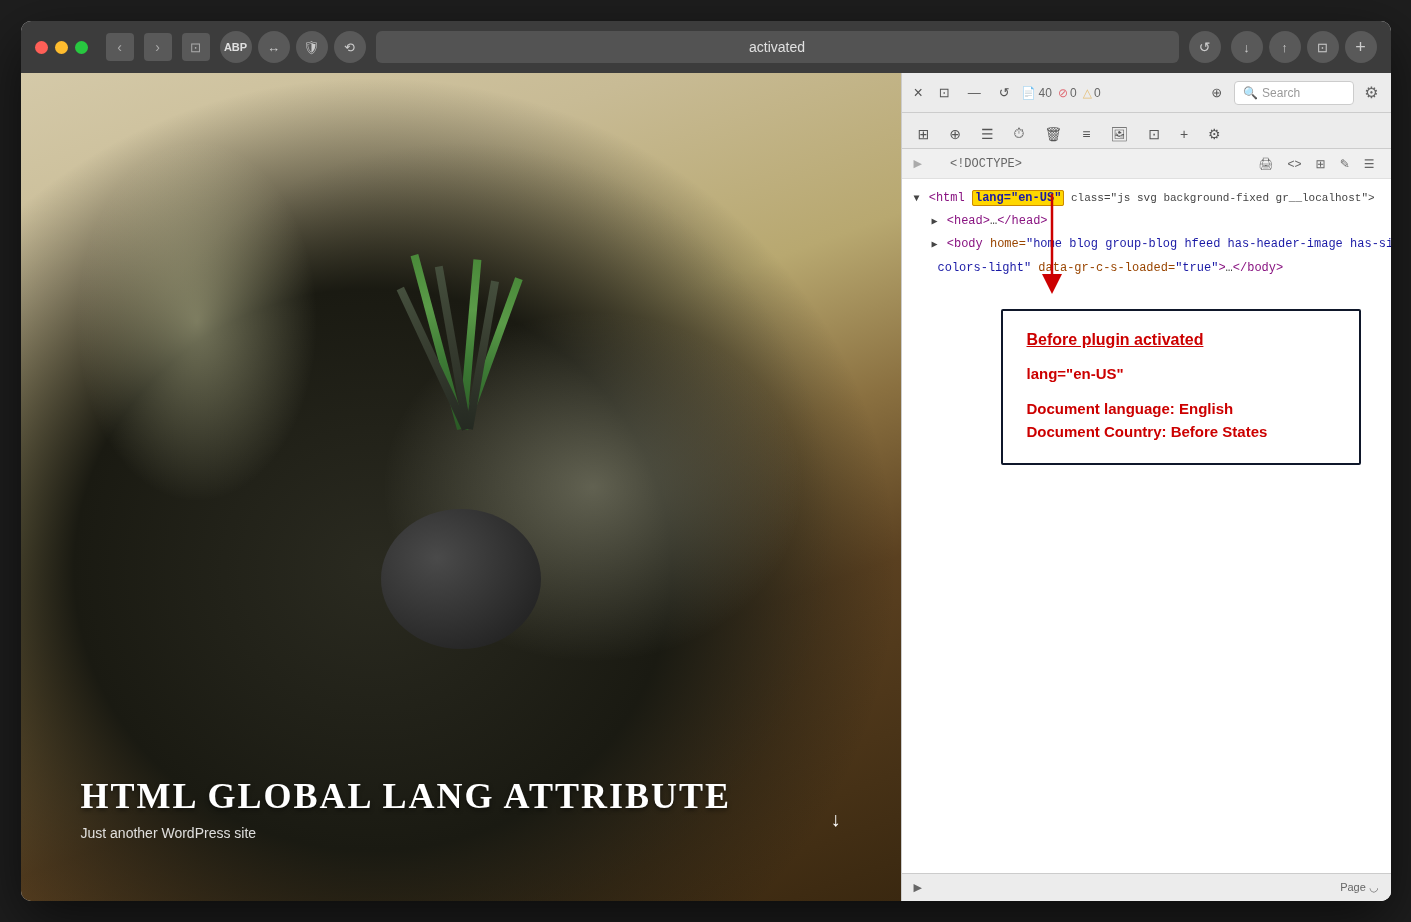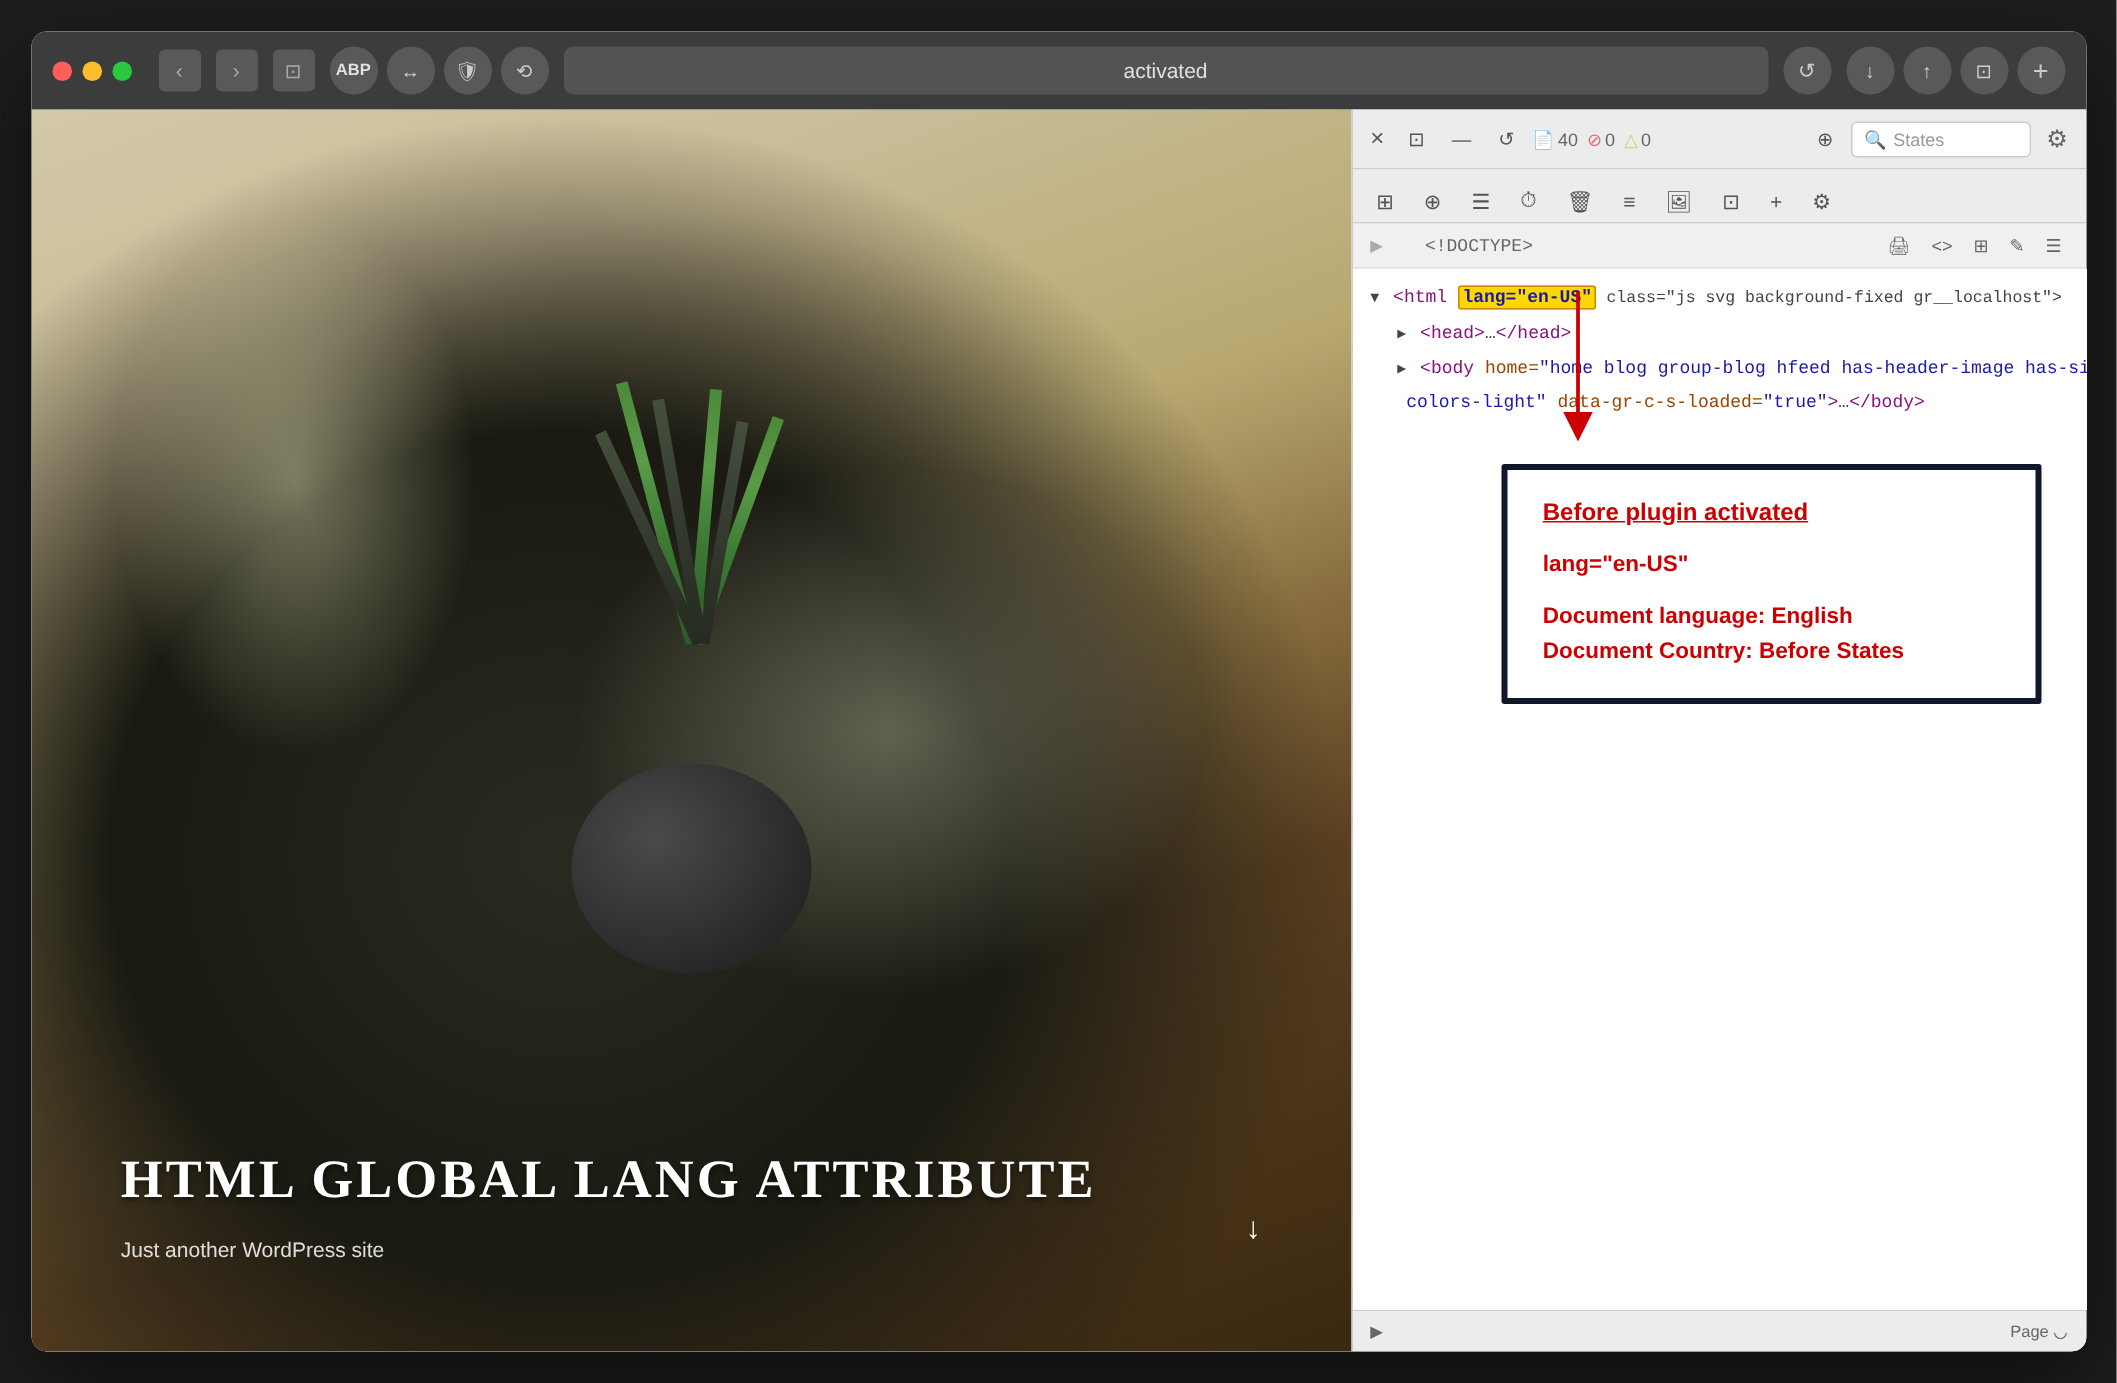--- a/index.html
+++ b/index.html
@@ -189,21 +189,21 @@
       color: white;
       letter-spacing: 2px;
       text-transform: uppercase;
       font-family: Georgia, serif;
       text-shadow: 0 2px 4px rgba(0,0,0,0.5);
     }
 
     .page-subtitle {
       font-size: 14px;
       color: rgba(255,255,255,0.85);
-      margin-top: 18px;
+      margin-top: 8px;
     }
 
     .scroll-indicator {
       position: absolute;
       bottom: 70px;
       right: 60px;
       color: white;
       font-size: 20px;
     }
 
@@ -383,21 +383,21 @@
       padding: 0 1px;
     }
 
     
     .info-box {
       position: absolute;
       top: 130px;
       right: 30px;
       width: 360px;
       background: white;
-      border: 4px solid #0f172a;
+      border: 2px solid #0f172a;
       padding: 20px 24px;
       border-radius: 2px;
     }
 
     .info-box-title {
       font-size: 16px;
       font-weight: bold;
       color: #cc0000;
       text-decoration: underline;
       margin-bottom: 16px;
@@ -544,21 +544,21 @@
           <span style="color:#e5c07b;">△</span>
           <span>0</span>
         </div>
 
         <div class="devtools-spacer"></div>
 
         <button class="devtools-action-btn">⊕</button>
 
         <div class="devtools-search">
           <span>🔍</span>
-          <span style="color:#999;font-size:12px;font-family:sans-serif;">States</span>
+          <span style="color:#999;font-size:12px;font-family:sans-serif;">Search</span>
         </div>
 
         <div class="devtools-nav-icons">
           <button class="devtools-nav-icon">⚙</button>
         </div>
       </div>
 
       <div class="devtools-tabs">
         <button class="devtools-tab" style="font-size:14px;">⊞</button>
         <button class="devtools-tab" style="font-size:14px;">⊕</button>

